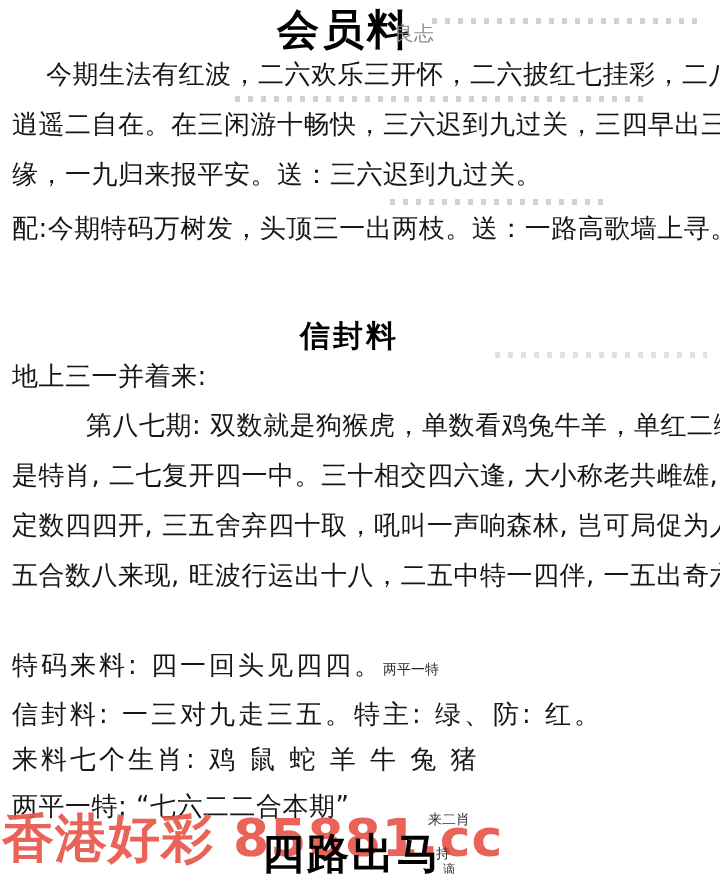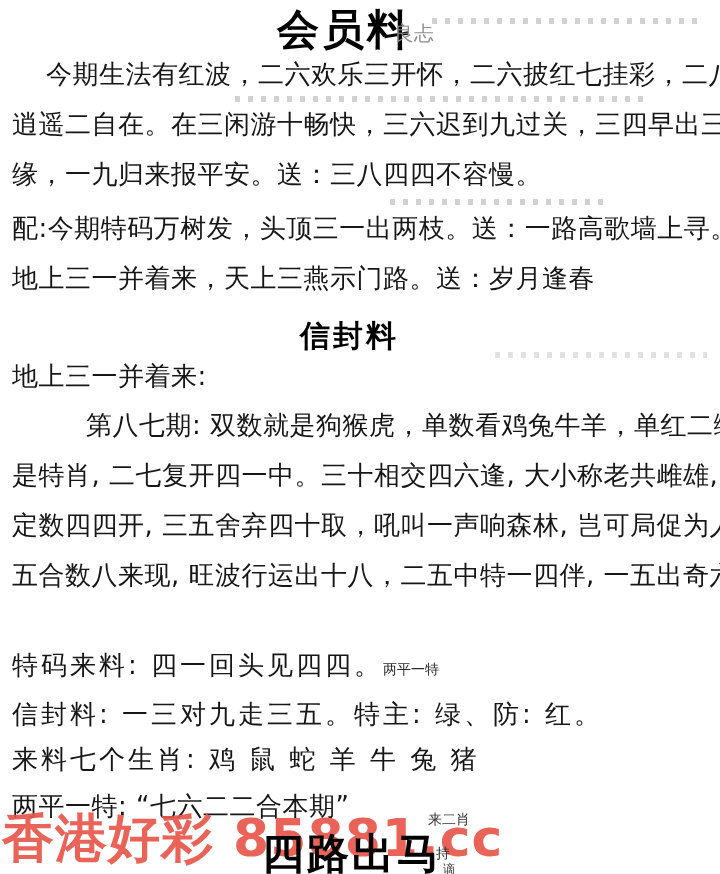--- a/index.html
+++ b/index.html
@@ -79,24 +79,23 @@
 
 <div class="page">
 
   <div class="h1" style="left:277px;top:2px;">会员料</div>
   <div class="faint-note" style="left:394px;top:20px;">良忐</div>
   <div class="smudge" style="left:432px;top:18px;width:272px;"></div>
 
   <div class="line indent-1" style="top:57px;">今期生法有红波，二六欢乐三开怀，二六披红七挂彩，二八</div>
   <div class="smudge" style="left:235px;top:96px;width:415px;"></div>
   <div class="line" style="top:107px;">逍遥二自在。在三闲游十畅快，三六迟到九过关，三四早出三结</div>
-  <div class="line" style="top:157px;">缘，一九归来报平安。送：三八四四不容慢。</div>
+  <div class="line" style="top:157px;">缘，一九归来报平安。送：三六迟到九过关。</div>
   <div class="smudge" style="left:390px;top:199px;width:215px;"></div>
   <div class="line" style="top:211px;">配:今期特码万树发，头顶三一出两枝。送：一路高歌墙上寻。</div>
-  <div class="line" style="top:261px;">地上三一并着来，天上三燕示门路。送：岁月逢春</div>
 
   <div class="h1" style="left:300px;top:316px;font-size:30px;">信封料</div>
   <div class="smudge" style="left:495px;top:352px;width:212px;opacity:.45;"></div>
   <div class="line" style="top:359px;">地上三一并着来:</div>
 
   <div class="line indent-2" style="top:408px;">第八七期: 双数就是狗猴虎，单数看鸡兔牛羊，单红二绿</div>
   <div class="line" style="top:458px;">是特肖, 二七复开四一中。三十相交四六逢, 大小称老共雌雄, 一一</div>
   <div class="line" style="top:508px;">定数四四开, 三五舍弃四十取，吼叫一声响森林, 岂可局促为人鞭, 四</div>
   <div class="line" style="top:558px;">五合数八来现, 旺波行运出十八，二五中特一四伴, 一五出奇六制胜,</div>
 

